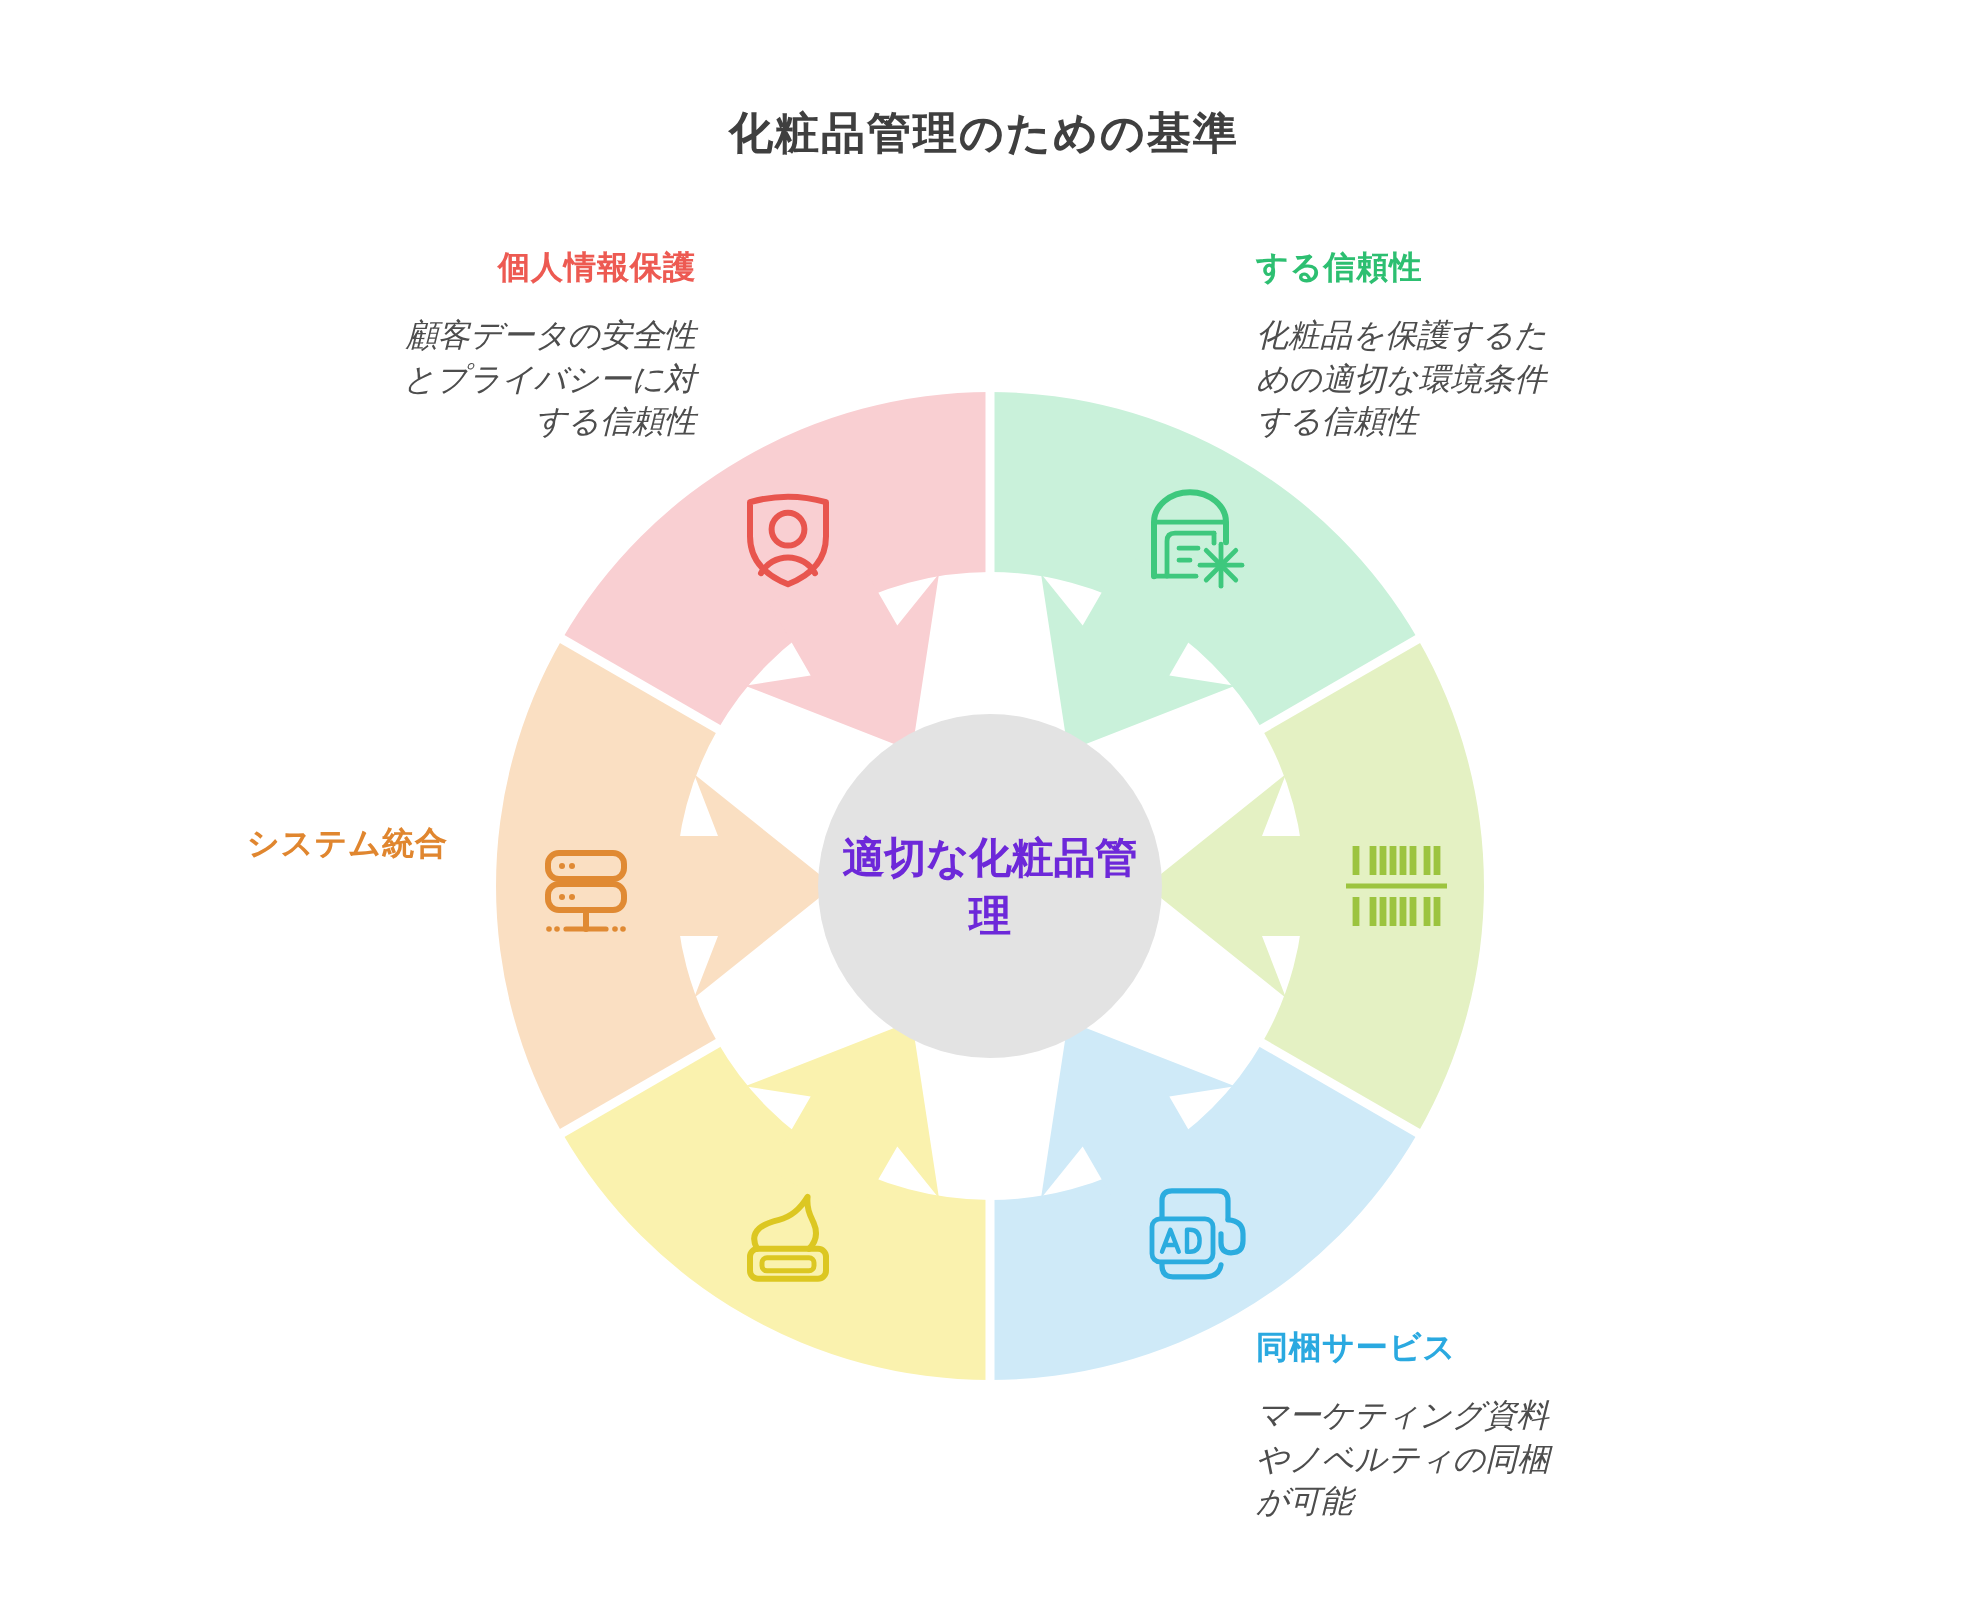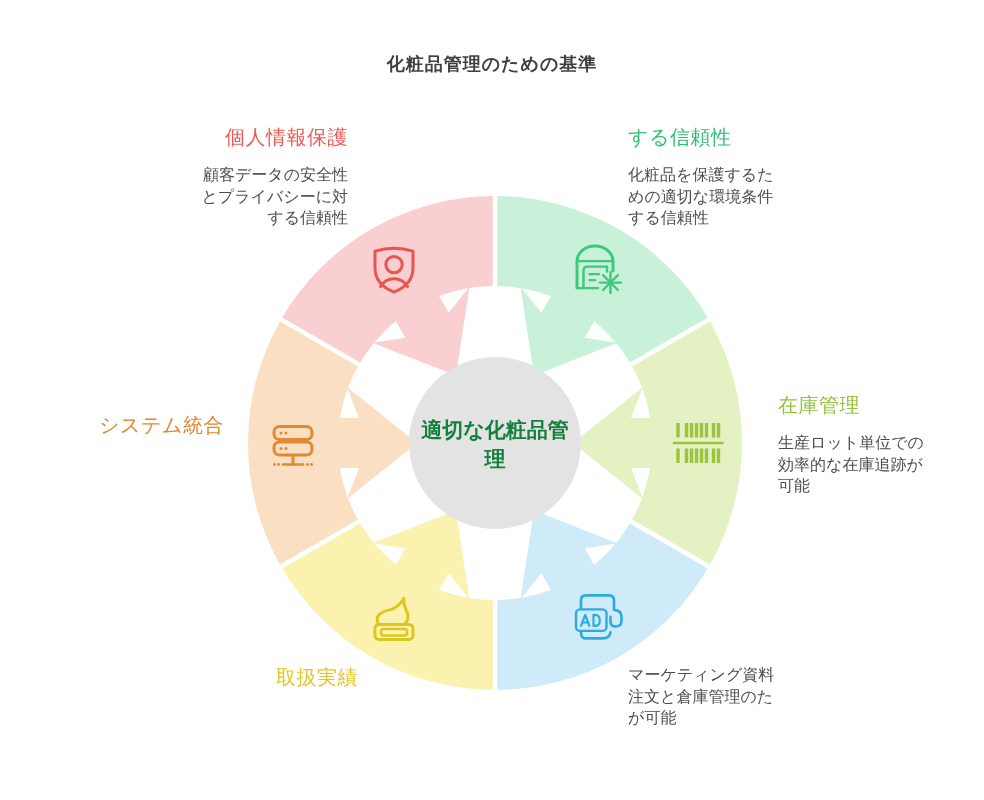--- a/index.html
+++ b/index.html
@@ -1,25 +1,25 @@
 <!DOCTYPE html>
 <html><head>
 <meta charset="utf-8">
 <style>
   html,body{margin:0;padding:0;background:#ffffff;}
   body{font-family:"Liberation Sans","DejaVu Sans",sans-serif;}
   #stage{position:relative;width:984px;height:800px;background:#ffffff;overflow:hidden;}
   #page-title{position:absolute;top:52px;left:0;width:100%;text-align:center;
-    font-size:18px;font-weight:bold;letter-spacing:1px;}
+    font-size:22px;font-weight:bold;letter-spacing:1px;}
   #wheel-svg{position:absolute;left:0;top:0;}
   .label-block{position:absolute;}
   .align-right{text-align:right;}
   .align-left{text-align:left;}
-  .block-title{font-size:20px;font-weight:normal;margin:0 0 13px 0;letter-spacing:0.5px;}
-  .block-desc{font-size:16px;line-height:21.5px;color:#4d4d4d;white-space:pre-line;margin:0;}
+  .block-title{font-size:16px;font-weight:bold;margin:0 0 13px 0;letter-spacing:0.5px;}
+  .block-desc{font-size:16px;line-height:21.5px;color:#4d4d4d;white-space:pre-line;margin:0;font-style:italic;}
   #center-label{position:absolute;left:403px;top:415px;width:184px;text-align:center;
     font-size:21px;line-height:29px;font-weight:bold;white-space:pre-line;}
   
   #label-personal-info{top:124px;right:636px;width:260px;}
   #label-storage{top:124px;left:628px;width:260px;}
   #label-system{top:392px;right:760px;width:224px;}
   #label-inventory{top:392px;left:778px;width:206px;}
   #label-handling{top:664px;right:626px;width:260px;}
   #label-bundling{top:664px;left:628px;width:260px;}
 </style>
@@ -105,51 +105,45 @@
         <circle cx="495" cy="443" r="86" fill="#e3e3e3"></circle>
         <use href="#barcode-icon" x="665.0" y="411.0" style="color:#9cc43f"></use>
         <use href="#cold-storage-icon" x="564.0" y="236.1" style="color:#3ec87d"></use>
         <use href="#shield-user-icon" x="362.0" y="236.1" style="color:#e8554e"></use>
         <use href="#server-icon" x="261.0" y="411.0" style="color:#e08a33"></use>
         <use href="#cream-jar-icon" x="362.0" y="585.9" style="color:#dcc722"></use>
         <use href="#ad-document-icon" x="564.0" y="585.9" style="color:#2bacdf"></use>
       </g>
   </svg>
 
-  <div id="center-label" style="color: #15803d;">適切な化粧品管
+  <div id="center-label" style="color: #6d28d9;">適切な化粧品管
 理</div>
 
   <div class="label-block align-right" id="label-personal-info">
     <p class="block-title" style="color: rgb(237, 90, 82);">個人情報保護</p>
     <p class="block-desc">顧客データの安全性
 とプライバシーに対
 する信頼性</p>
   </div>
 
   <div class="label-block align-left" id="label-storage">
     <p class="block-title" style="color: rgb(45, 191, 113);">する信頼性</p>
     <p class="block-desc">化粧品を保護するた
 めの適切な環境条件
 する信頼性</p>
   </div>
 
   <div class="label-block align-right" id="label-system">
     <p class="block-title" style="color: rgb(224, 134, 47); margin-top: 20px;">システム統合</p>
   </div>
 
-  <div class="label-block align-left" id="label-inventory">
-    <p class="block-title" style="color: rgb(148, 196, 62);">在庫管理</p>
-    <p class="block-desc">生産ロット単位での
-効率的な在庫追跡が
-可能</p>
-  </div>
 
   <div class="label-block align-right" id="label-handling">
-    <p class="block-title" style="color: rgb(227, 198, 38);">取扱実績</p>
   </div>
 
   <div class="label-block align-left" id="label-bundling">
+    <p class="block-title" style="color: rgb(42, 169, 224);">同梱サービス</p>
     <p class="block-desc">マーケティング資料
-注文と倉庫管理のた
+やノベルティの同梱
 が可能</p>
   </div>
 
 </div>
 
 </body></html>

